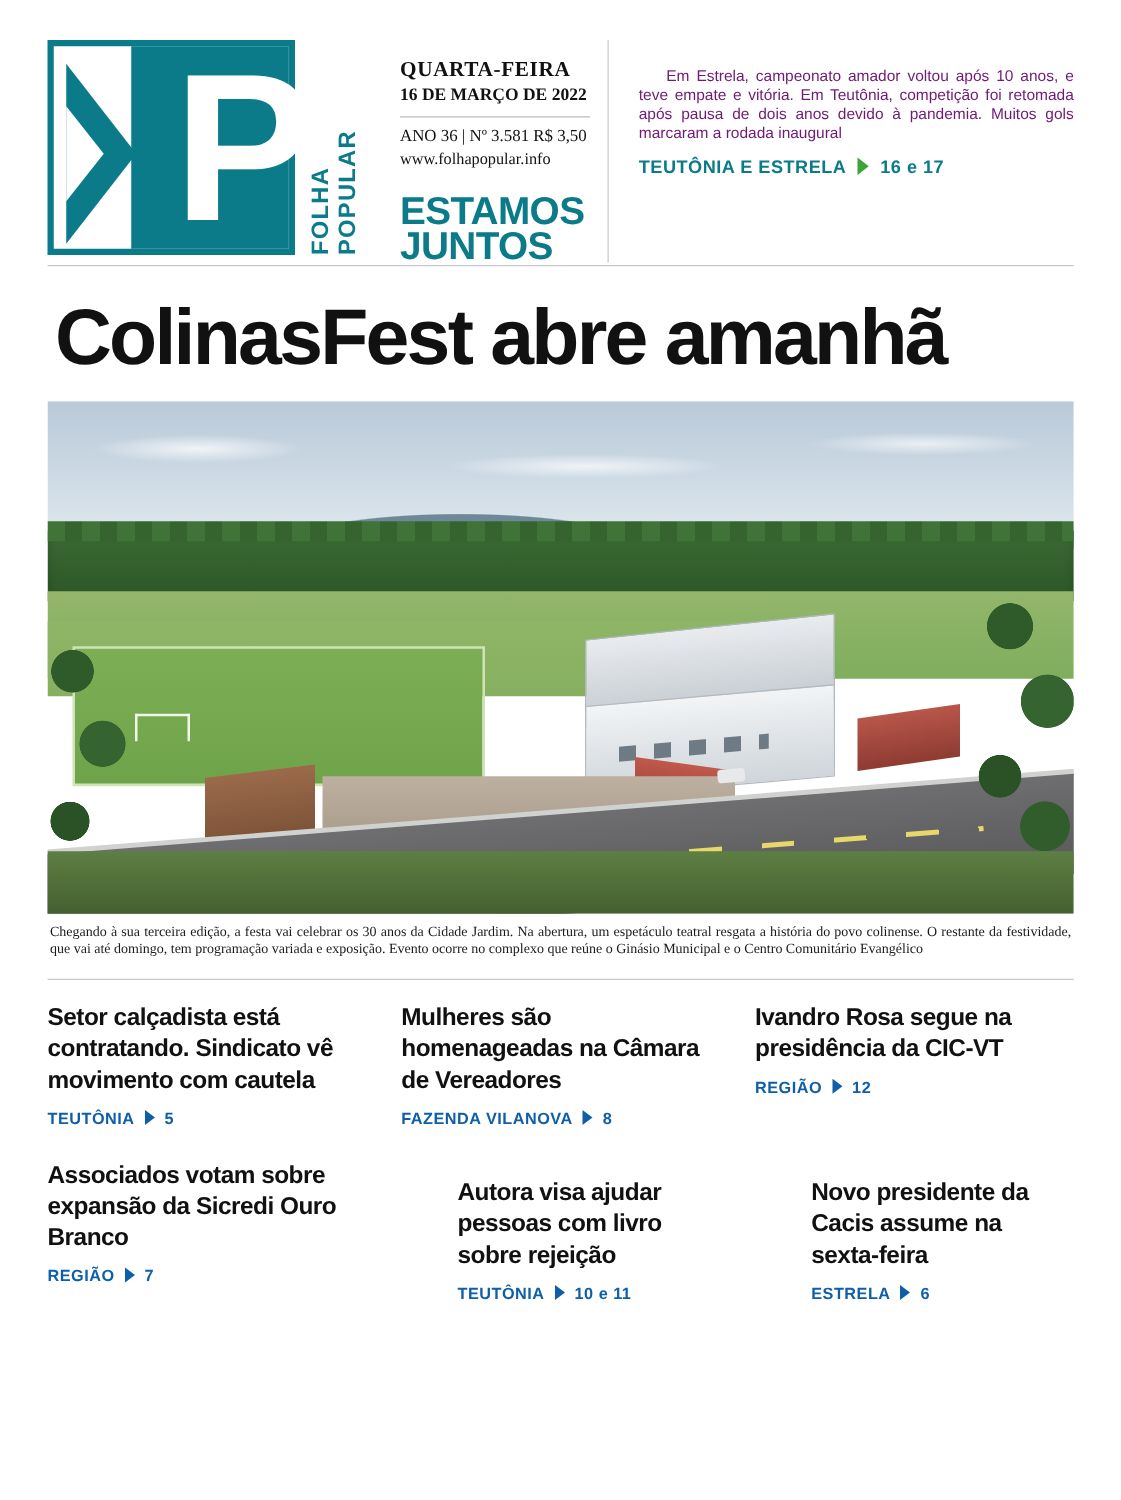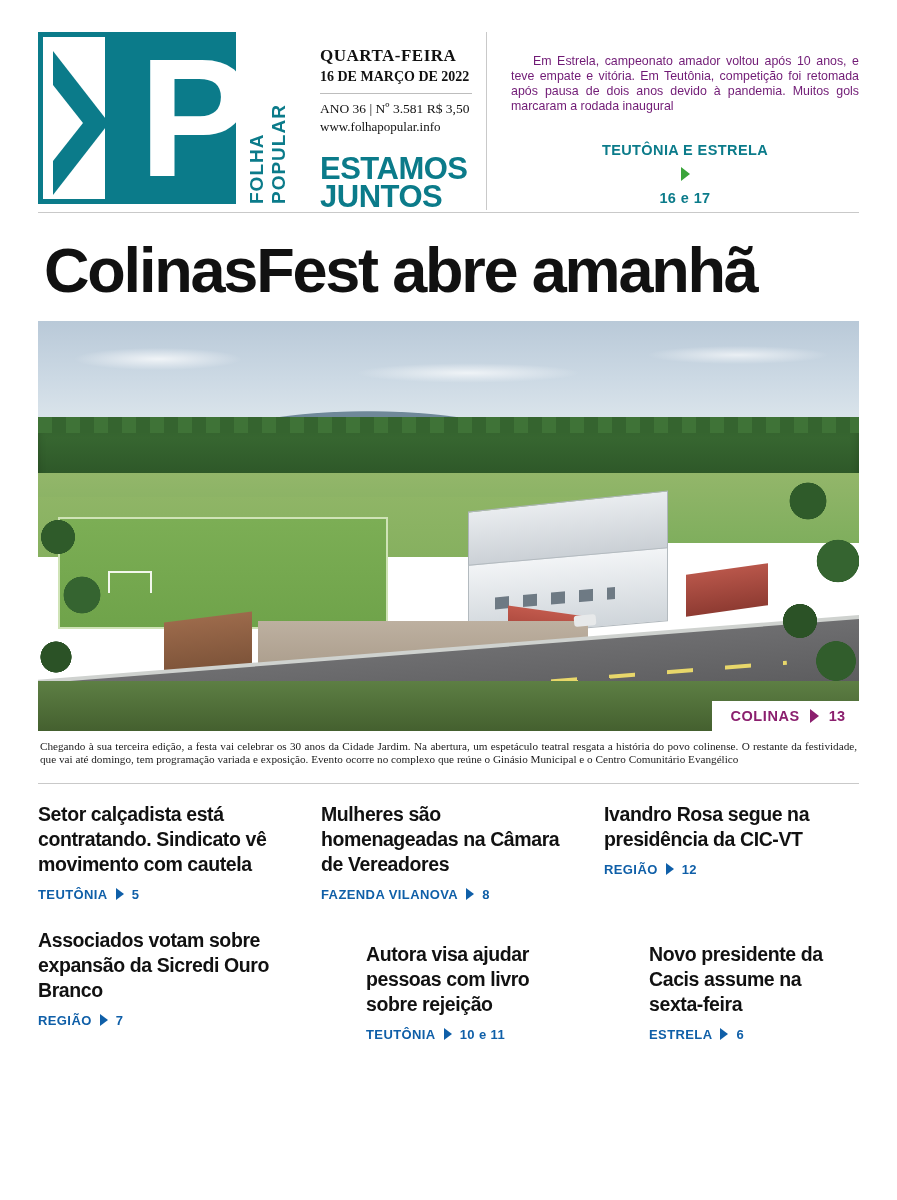--- a/index.html
+++ b/index.html
@@ -123,28 +123,26 @@
   .lead-body {
     font-family: Liberation Sans, sans-serif;
     font-size: 12.4px;
     line-height: 15px;
     text-align: justify;
     margin-top: 14px;
     text-indent: 22px;
     color: #701a75;
   }
   .kicker {
-    margin-top: 28px;
+    margin-top: 12px;
     display: flex;
-    align-items: center;
     gap: 9px;
     font-weight: bold;
     font-size: 14.5px;
     letter-spacing: 0.4px;
-    flex-direction: column;
   }
   .kicker .kick-label { color: #0b7b8a; }
   .kicker .kick-page { color: #0b7b8a; }
   .tri {
     display: inline-block;
     width: 0; height: 0;
     border-top: 7px solid transparent;
     border-bottom: 7px solid transparent;
     border-left: 9px solid #3aa43a;
   }
@@ -357,25 +355,20 @@
     <div class="lot"></div>
     <div class="road-edge"></div>
     <div class="road">
       <div class="dash"></div>
     </div>
     <div class="car"></div>
     <div class="trees-l"></div>
     <div class="trees-r"></div>
     <div class="fore-grass"></div>
 
-    <div class="photo-flag">
-      <span class="fl-label">COLINAS</span>
-      <span class="tri-purple"></span>
-      <span class="fl-page">13</span>
-    </div>
   </div>
 
   <div class="caption">Chegando à sua terceira edição, a festa vai celebrar os 30 anos da Cidade Jardim. Na abertura, um espetáculo teatral resgata a história do povo colinense. O restante da festividade, que vai até domingo, tem programação variada e exposição. Evento ocorre no complexo que reúne o Ginásio Municipal e o Centro Comunitário Evangélico</div>
 
   <div class="bottom-rule"></div>
 
   <div class="grid">
     <div class="cell">
       <div class="c-head">Setor calçadista está contratando. Sindicato vê movimento com cautela</div>
       <div class="c-kick">

